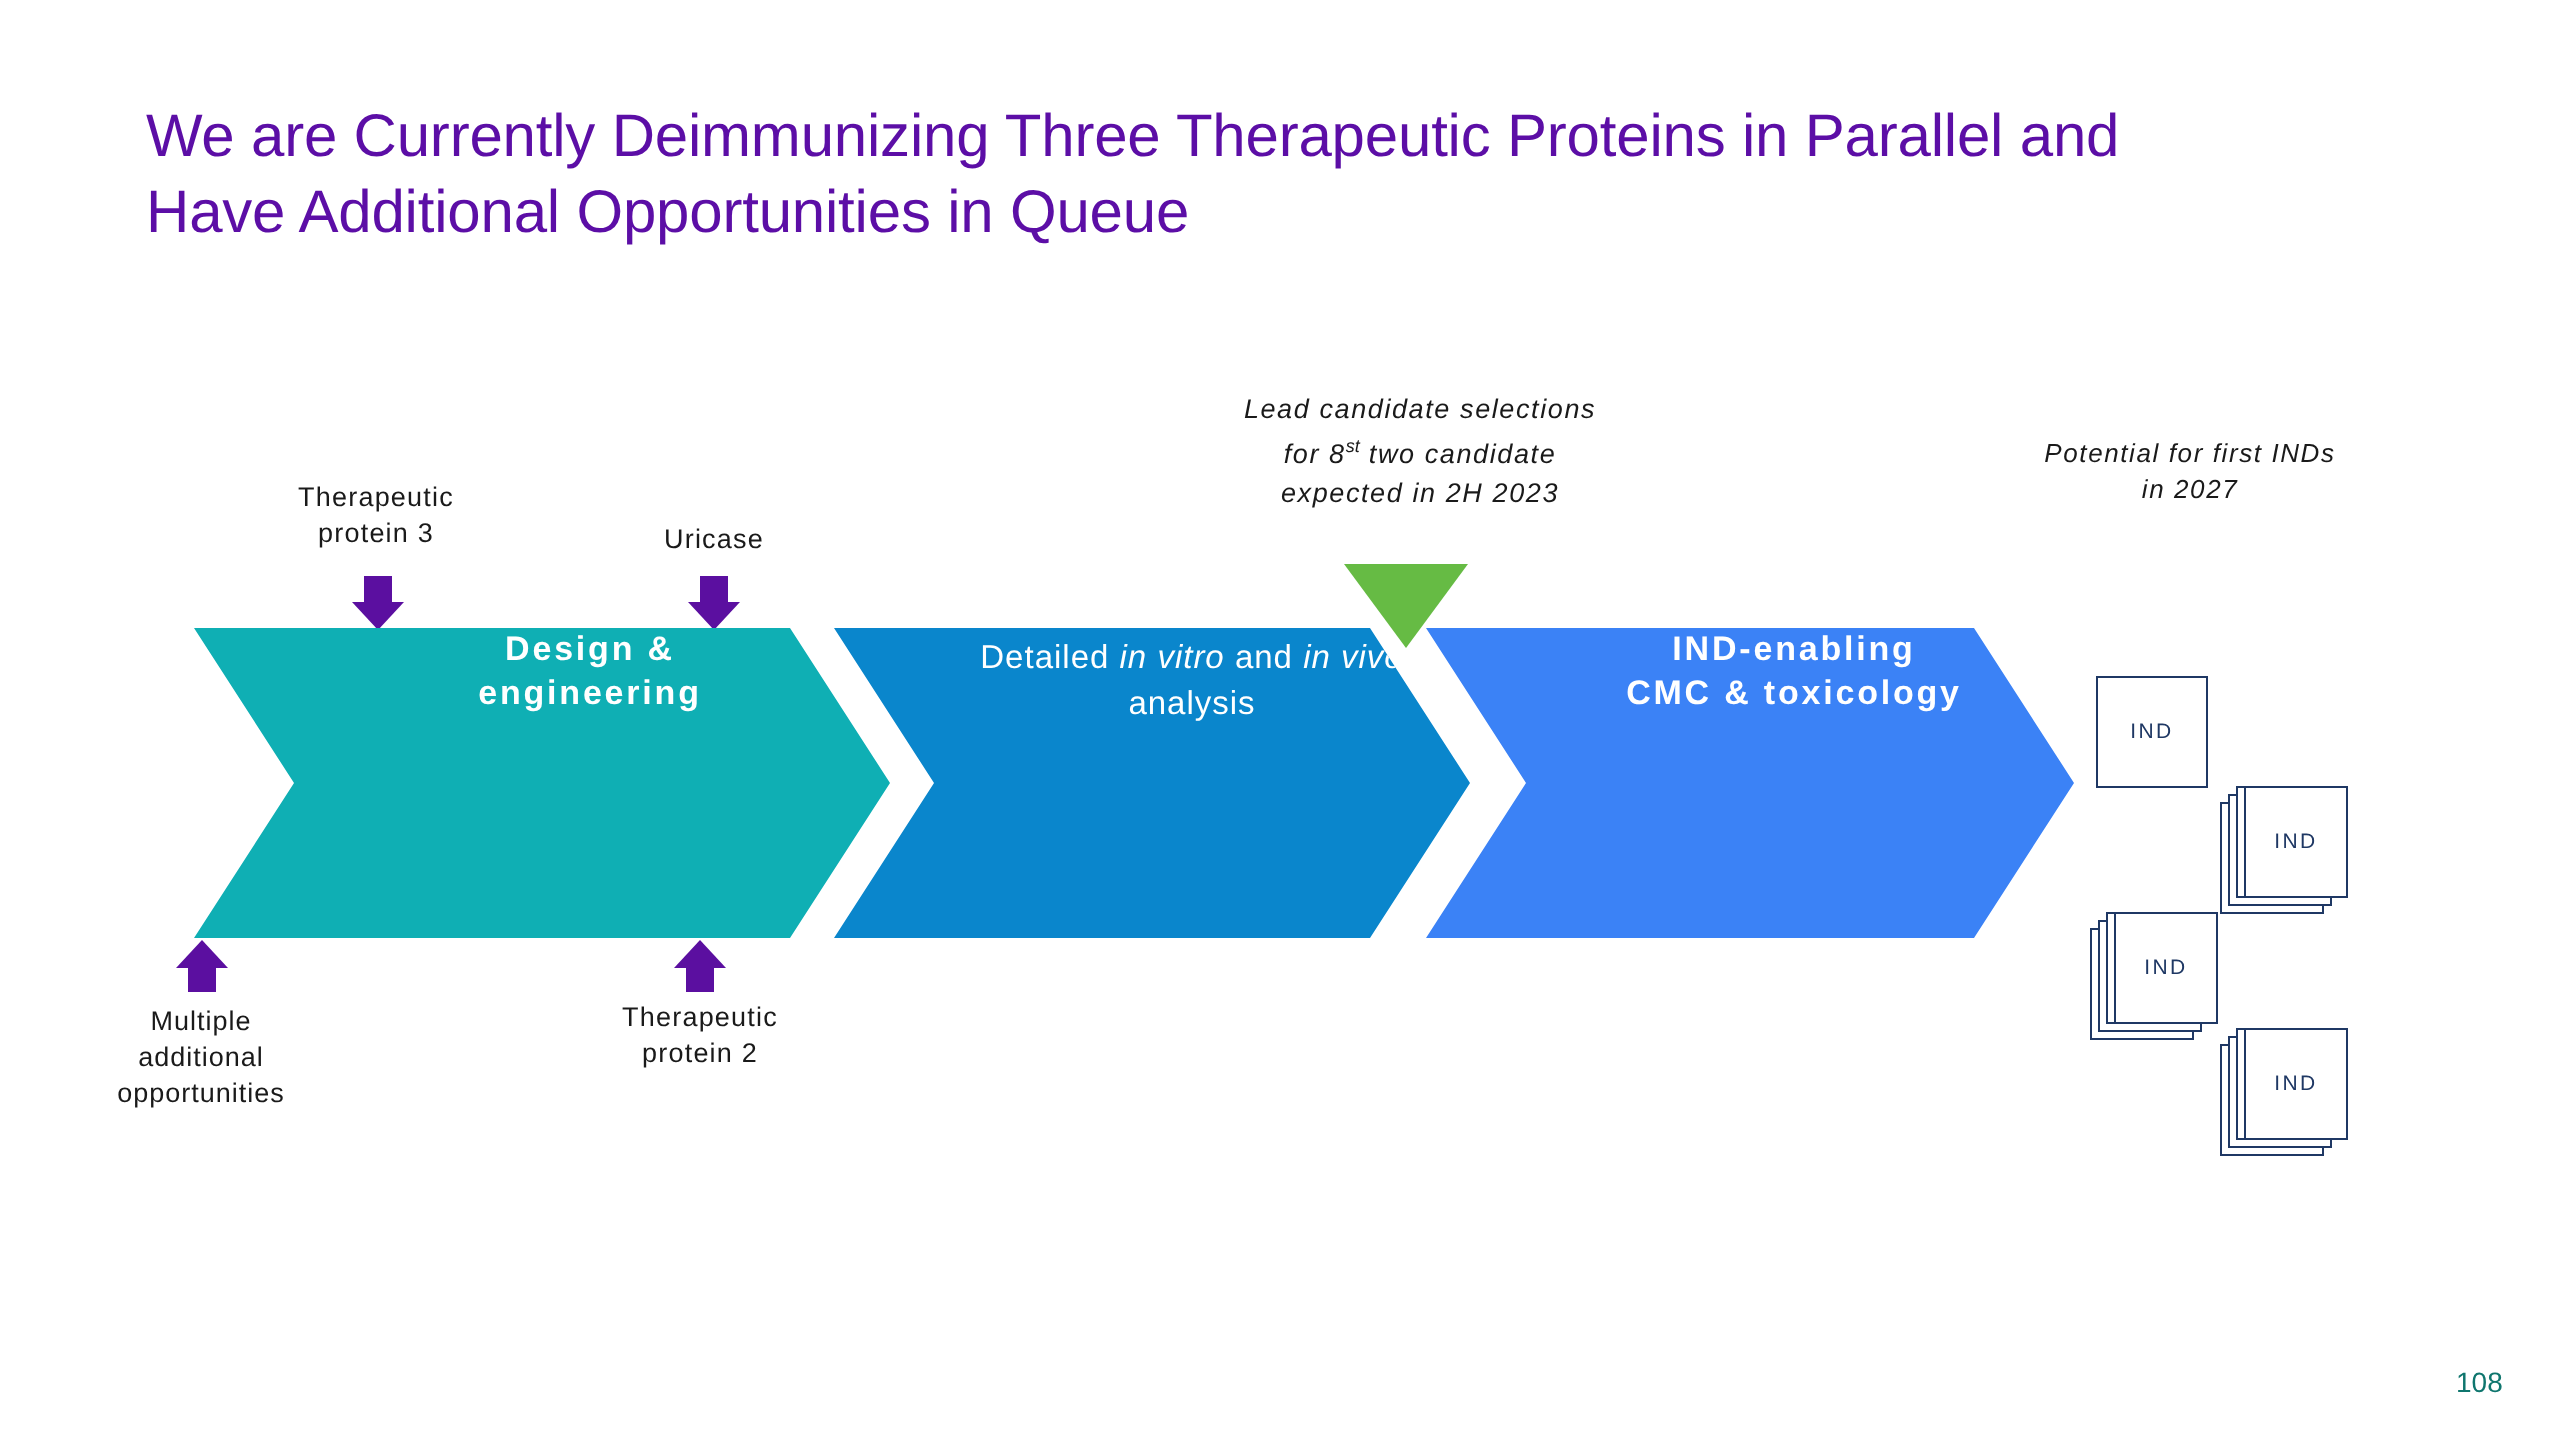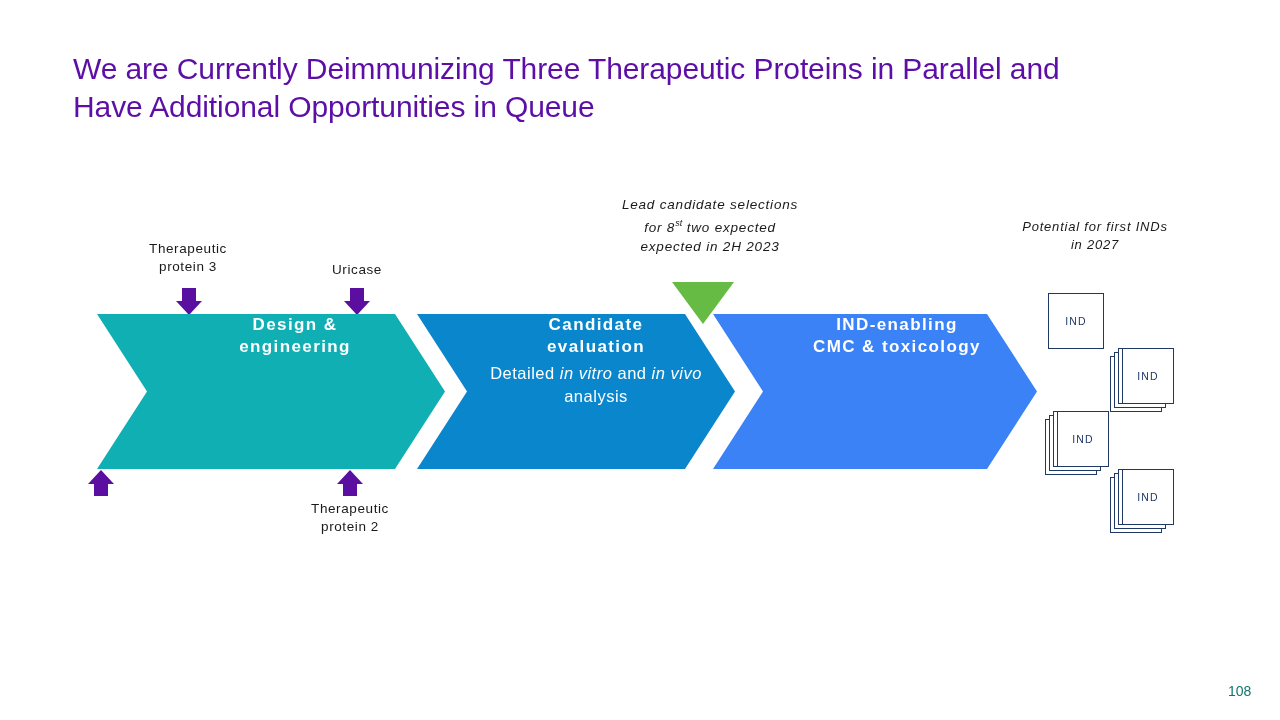--- a/index.html
+++ b/index.html
@@ -162,20 +162,21 @@
   }
   .chev-sub em { font-style: italic; }
   #chev-1 .chev-inner { padding-left: 48px; }
   #chev-2 .chev-inner { padding-left: 40px; }
   #chev-3 .chev-inner { padding-left: 44px; }
   .chev-inner { display: flex; flex-direction: column; align-items: center; }
 
   
   .doc {
     position: absolute;
+    margin-top: 45px;
   }
   .doc-page {
     position: absolute;
     background: #ffffff;
     border: 1px solid #1F3864;
   }
   .doc-front {
     position: absolute;
     background: #ffffff;
     border: 1px solid #1F3864;
@@ -230,35 +231,38 @@
 </head>
 <body>
 
 <div id="slide">
 
   <div id="title">We are Currently Deimmunizing Three Therapeutic Proteins in Parallel and Have Additional Opportunities in Queue</div>
 
   <div id="lead-callout" class="callout">
     <div>Lead candidate selections</div>
     <div>
-      <span>for 8</span><sup>st</sup><span> two expected</span>
+      <span>for 8</span><sup>st</sup><span> two candidate</span>
     </div>
     <div>expected in 2H 2023</div>
   </div>
 
   <div id="green-marker"></div>
 
   <div id="ind-callout" class="callout">
     <div>Potential for first INDs</div>
     <div>in 2027</div>
   </div>
 
   <div id="label-tp3" class="stage-label" style="white-space:pre-line;">Therapeutic
 protein 3</div>
   <div id="label-uricase" class="stage-label" style="white-space:pre-line;">Uricase</div>
+  <div id="label-multiple" class="stage-label" style="white-space:pre-line;">Multiple
+additional
+opportunities</div>
   <div id="label-tp2" class="stage-label" style="white-space:pre-line;">Therapeutic
 protein 2</div>
 
   <div id="arrow-tp3" class="arrow">
     <div class="arrow-down-shape"></div>
     <div class="arrow-down-head"></div>
   </div>
   <div id="arrow-uri" class="arrow">
     <div class="arrow-down-shape"></div>
     <div class="arrow-down-head"></div>
@@ -276,22 +280,20 @@
 
     <div id="chev-1" class="chev">
       <div class="chev-inner">
         <div class="chev-title" style="white-space:pre-line;">Design &amp;
 engineering</div>
       </div>
     </div>
 
     <div id="chev-2" class="chev">
       <div class="chev-inner">
-        <div class="chev-title" style="white-space:pre-line;">Candidate
-evaluation</div>
         <div class="chev-sub"><span>Detailed </span><em>in vitro</em><span> and </span><em>in vivo</em><span> analysis</span></div>
       </div>
     </div>
 
     <div id="chev-3" class="chev">
       <div class="chev-inner">
         <div class="chev-title" style="white-space:pre-line;">IND-enabling
 CMC &amp; toxicology</div>
       </div>
     </div>

